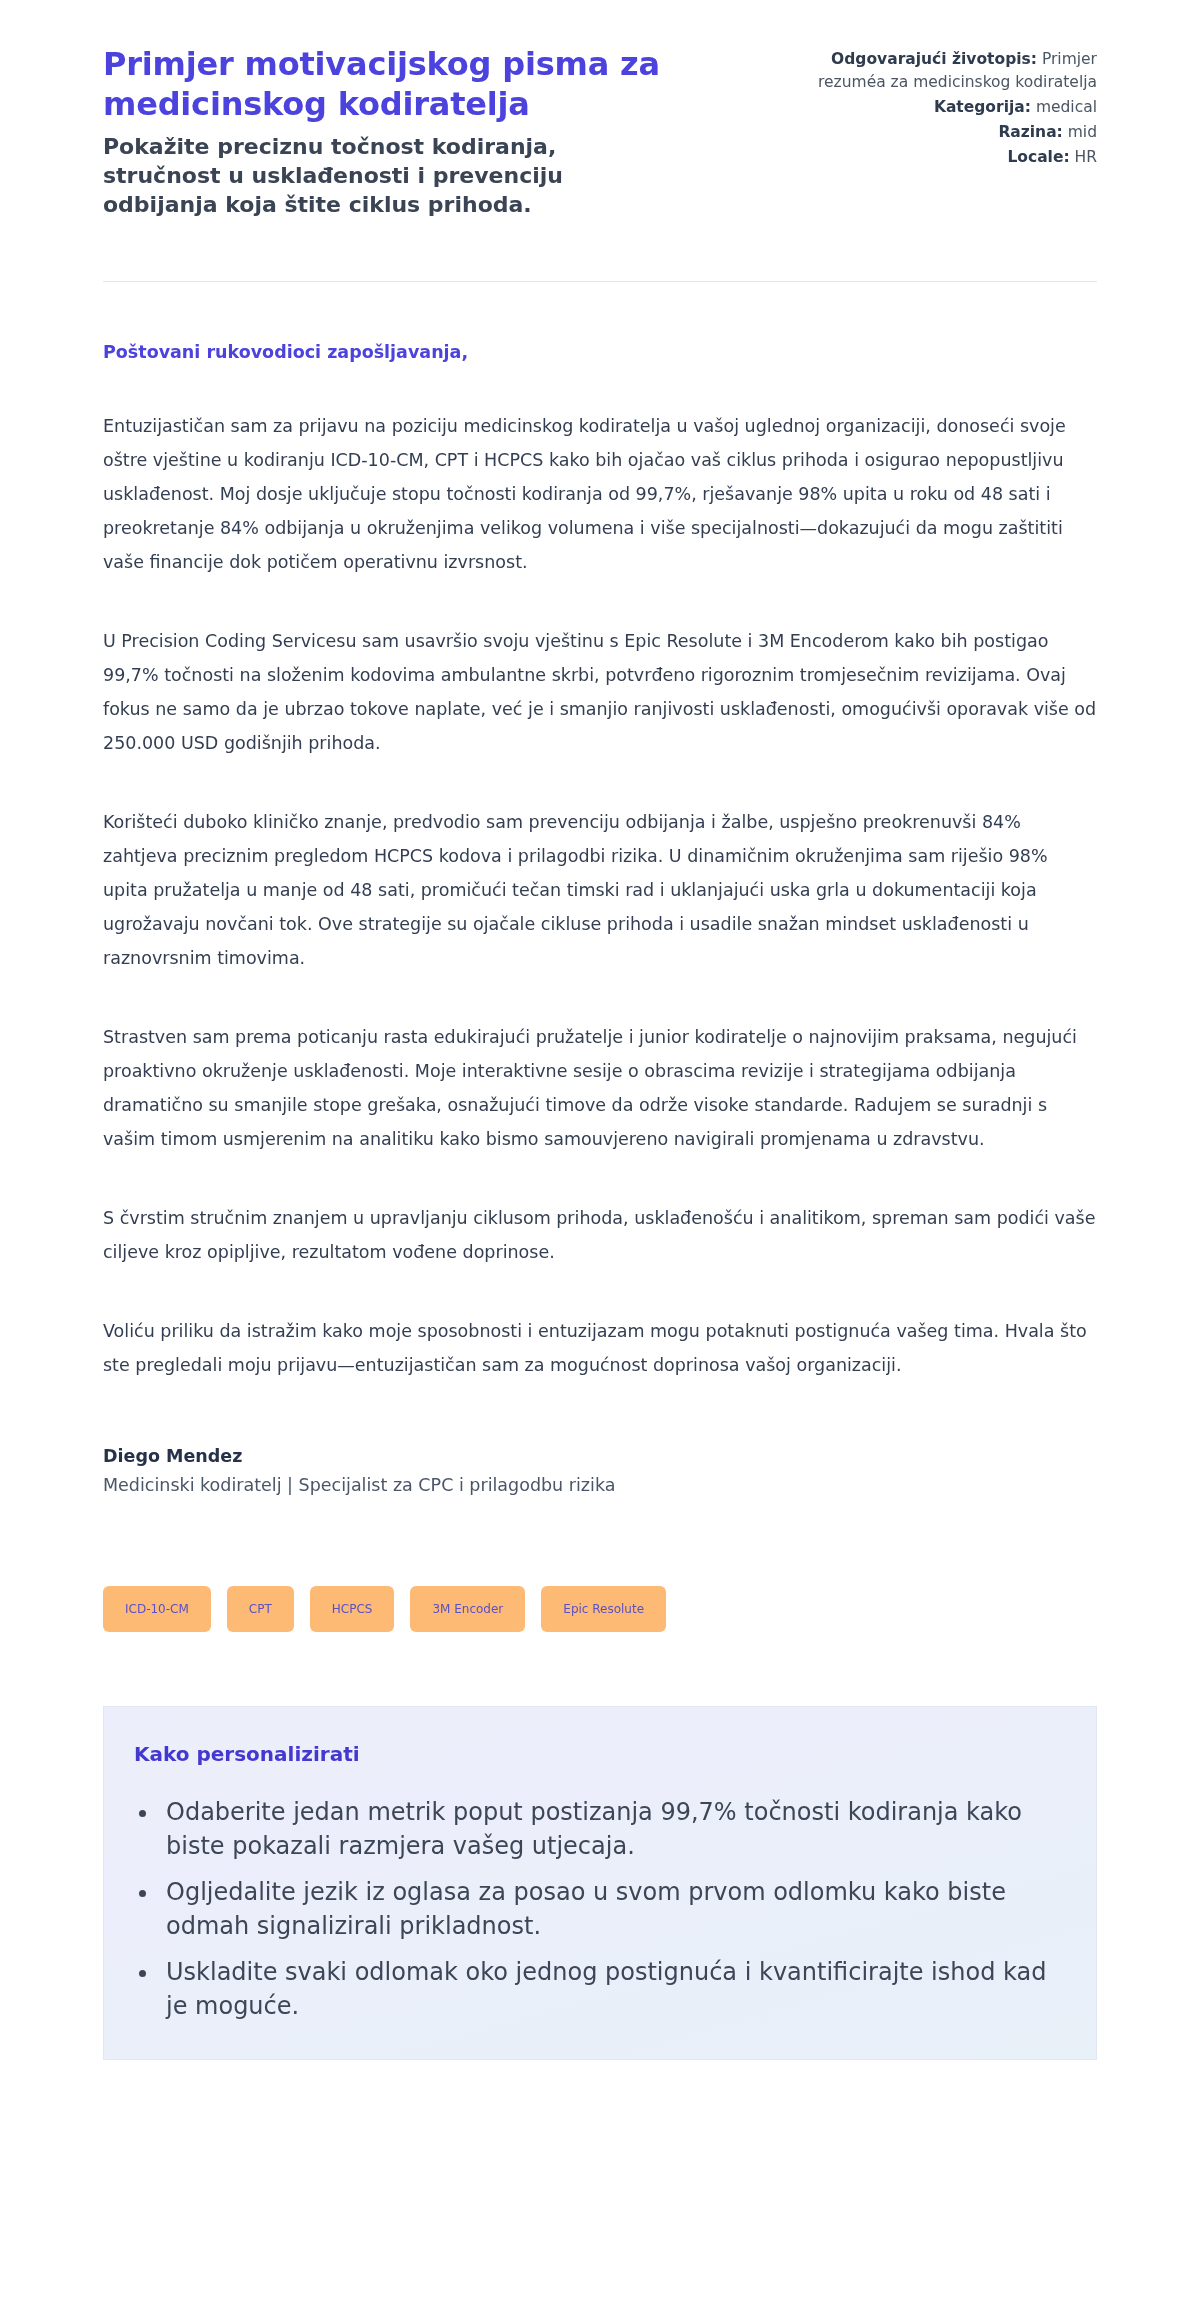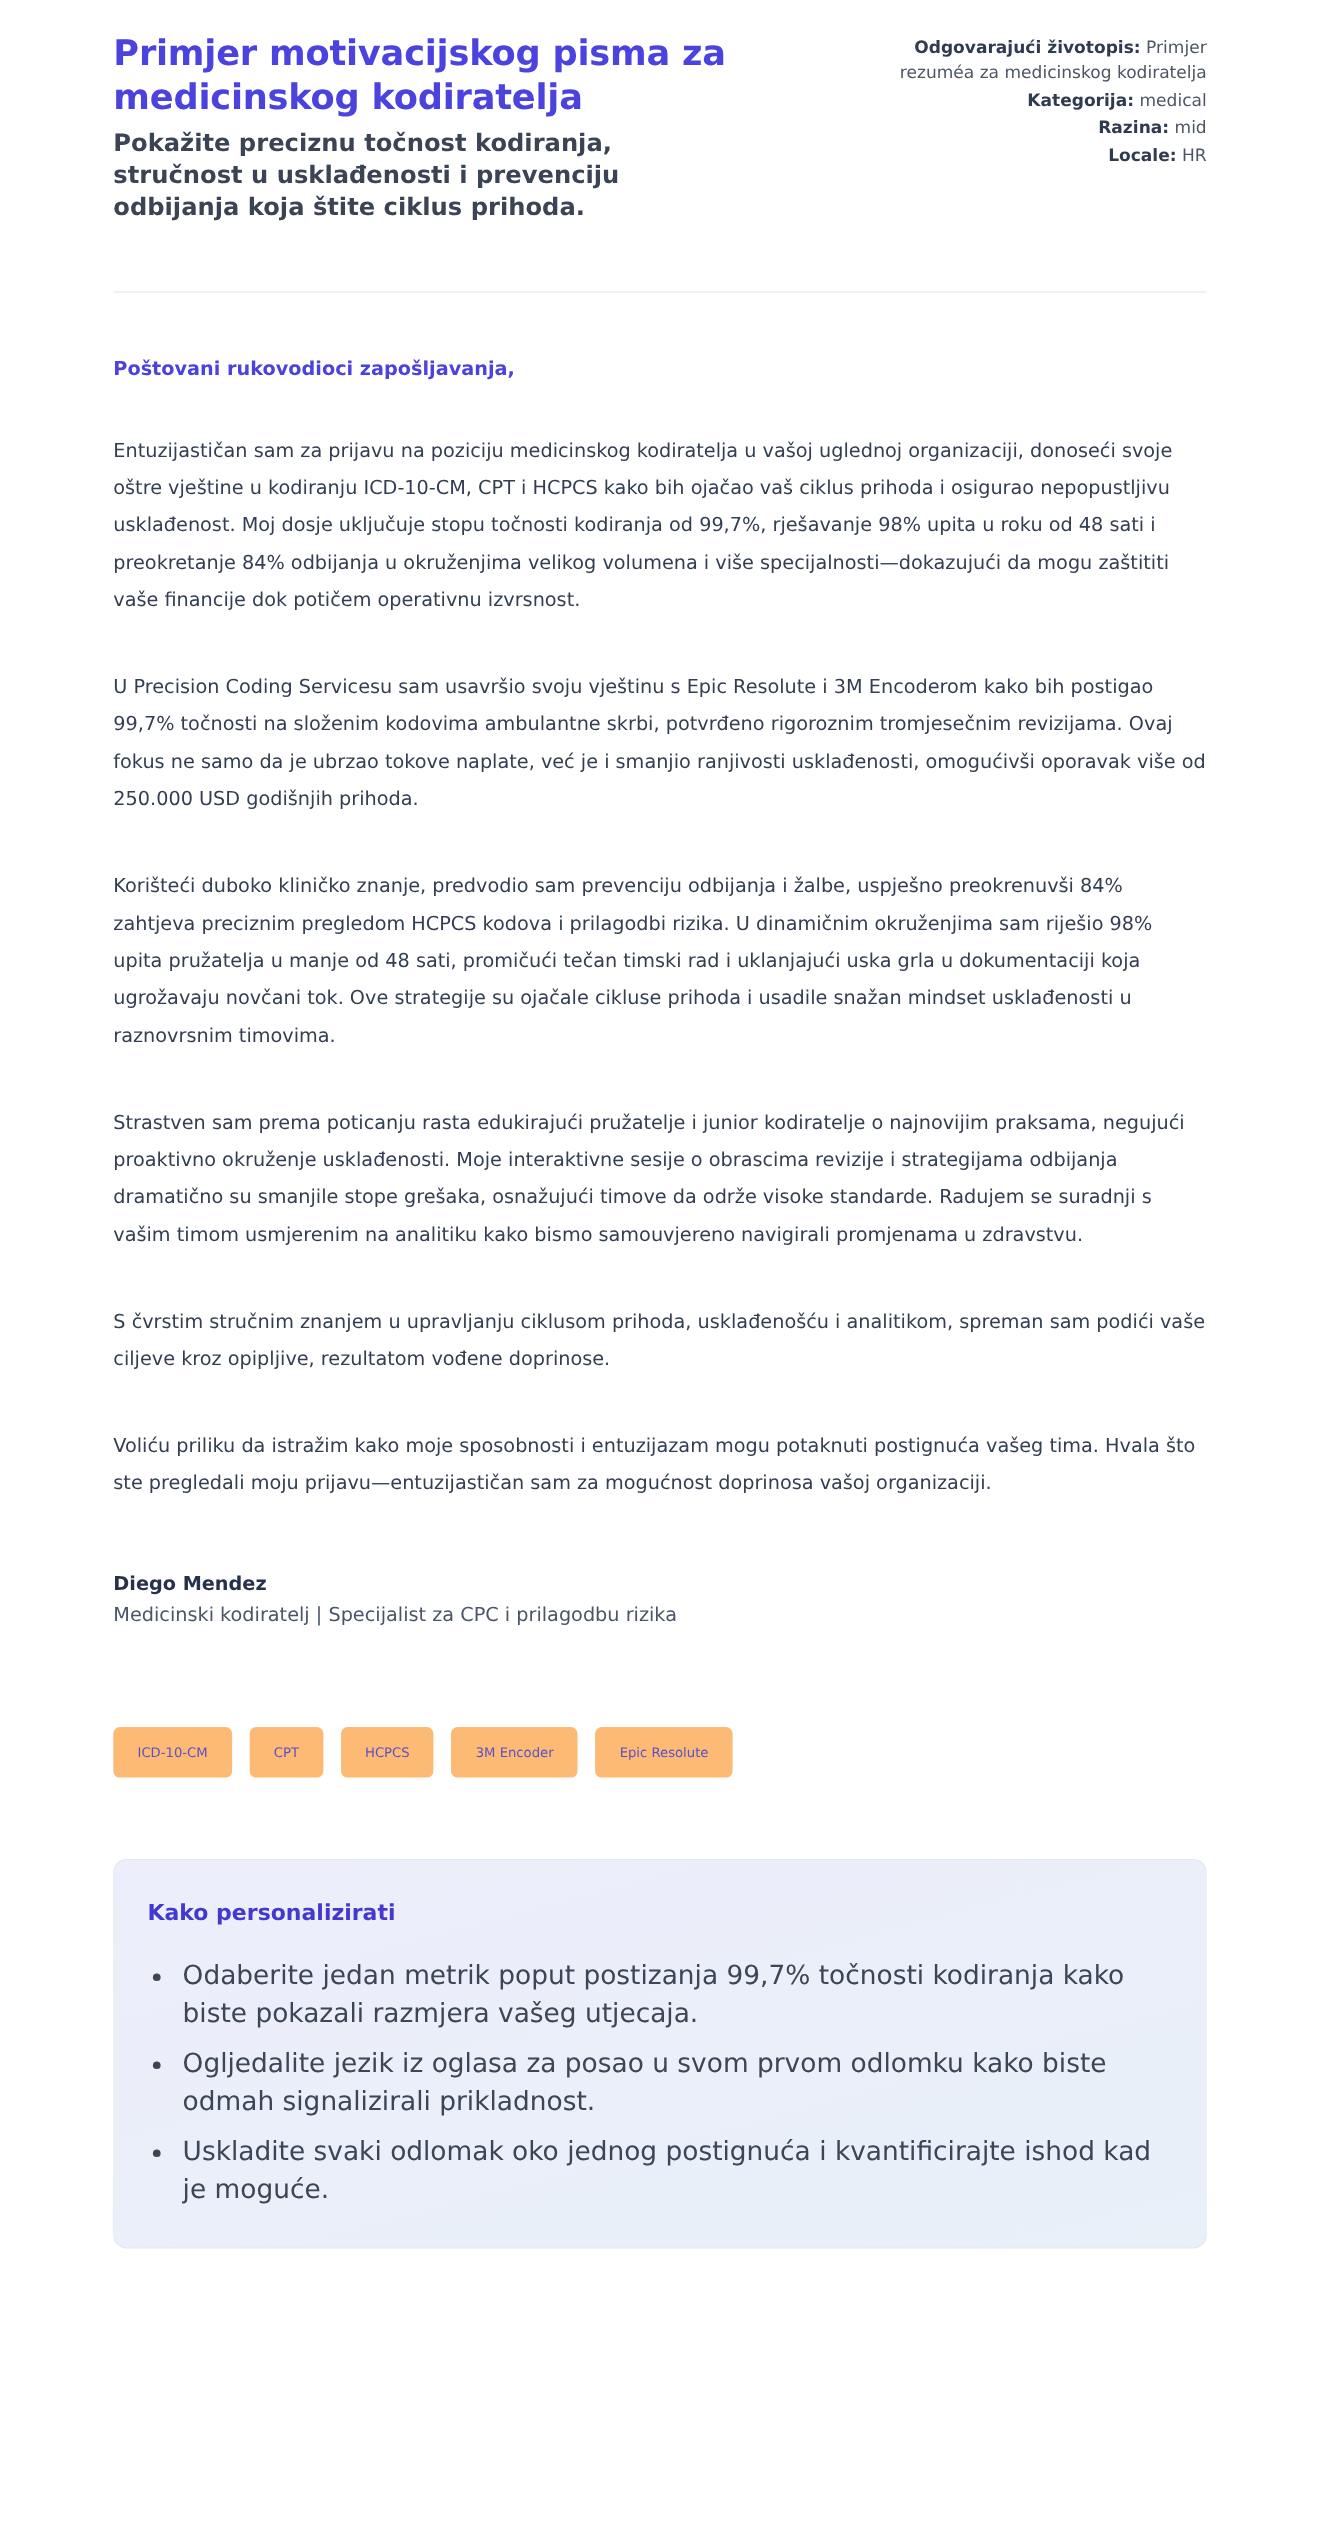--- a/index.html
+++ b/index.html
@@ -4,21 +4,21 @@
 <style>
   html, body { margin:0; padding:0; background:#ffffff; }
   body {
     font-family: "DejaVu Sans", "Liberation Sans", sans-serif;
     color:#333e52;
     width:1200px;
   }
   .page {
     width:994px;
     margin:0 auto;
-    padding:28px 0 66px;
+    padding:44px 0 66px;
   }
   
   .header { display:flex; justify-content:space-between; align-items:flex-start; }
   .header-left { width:560px; }
   .doc-title {
     margin:0;
     font-size:32px;
     line-height:40px;
     font-weight:800;
     color:#4c42dd;
@@ -82,21 +82,21 @@
     line-height:22px;
     padding:12px 22px;
     border-radius:6px;
     white-space:nowrap;
   }
   
   .tipbox {
     margin:74px 0 0;
     background:linear-gradient(165deg, #edeefb 0%, #e8f0f8 100%);
     border:1px solid #e2e7f1;
-    border-radius:12px;
+    border-radius:0;
     padding:34px 30px 36px;
     box-sizing:border-box;
   }
   .tipbox-title {
     margin:0;
     font-size:20px;
     line-height:26px;
     font-weight:700;
     color:#4338d0;
   }

